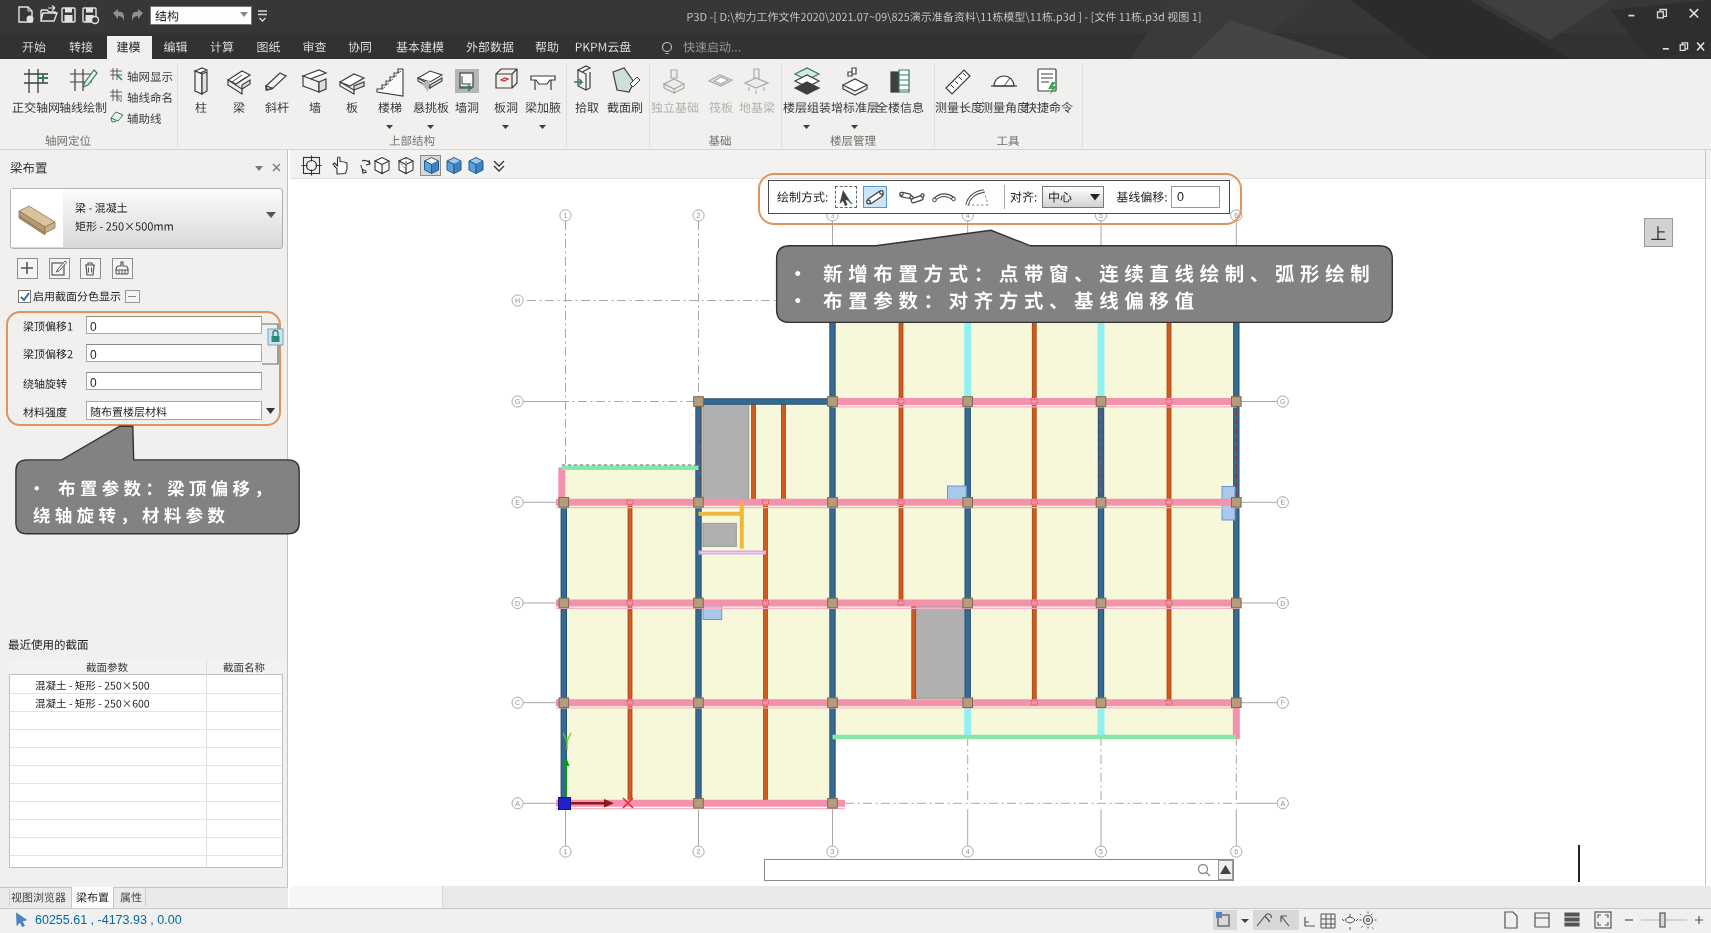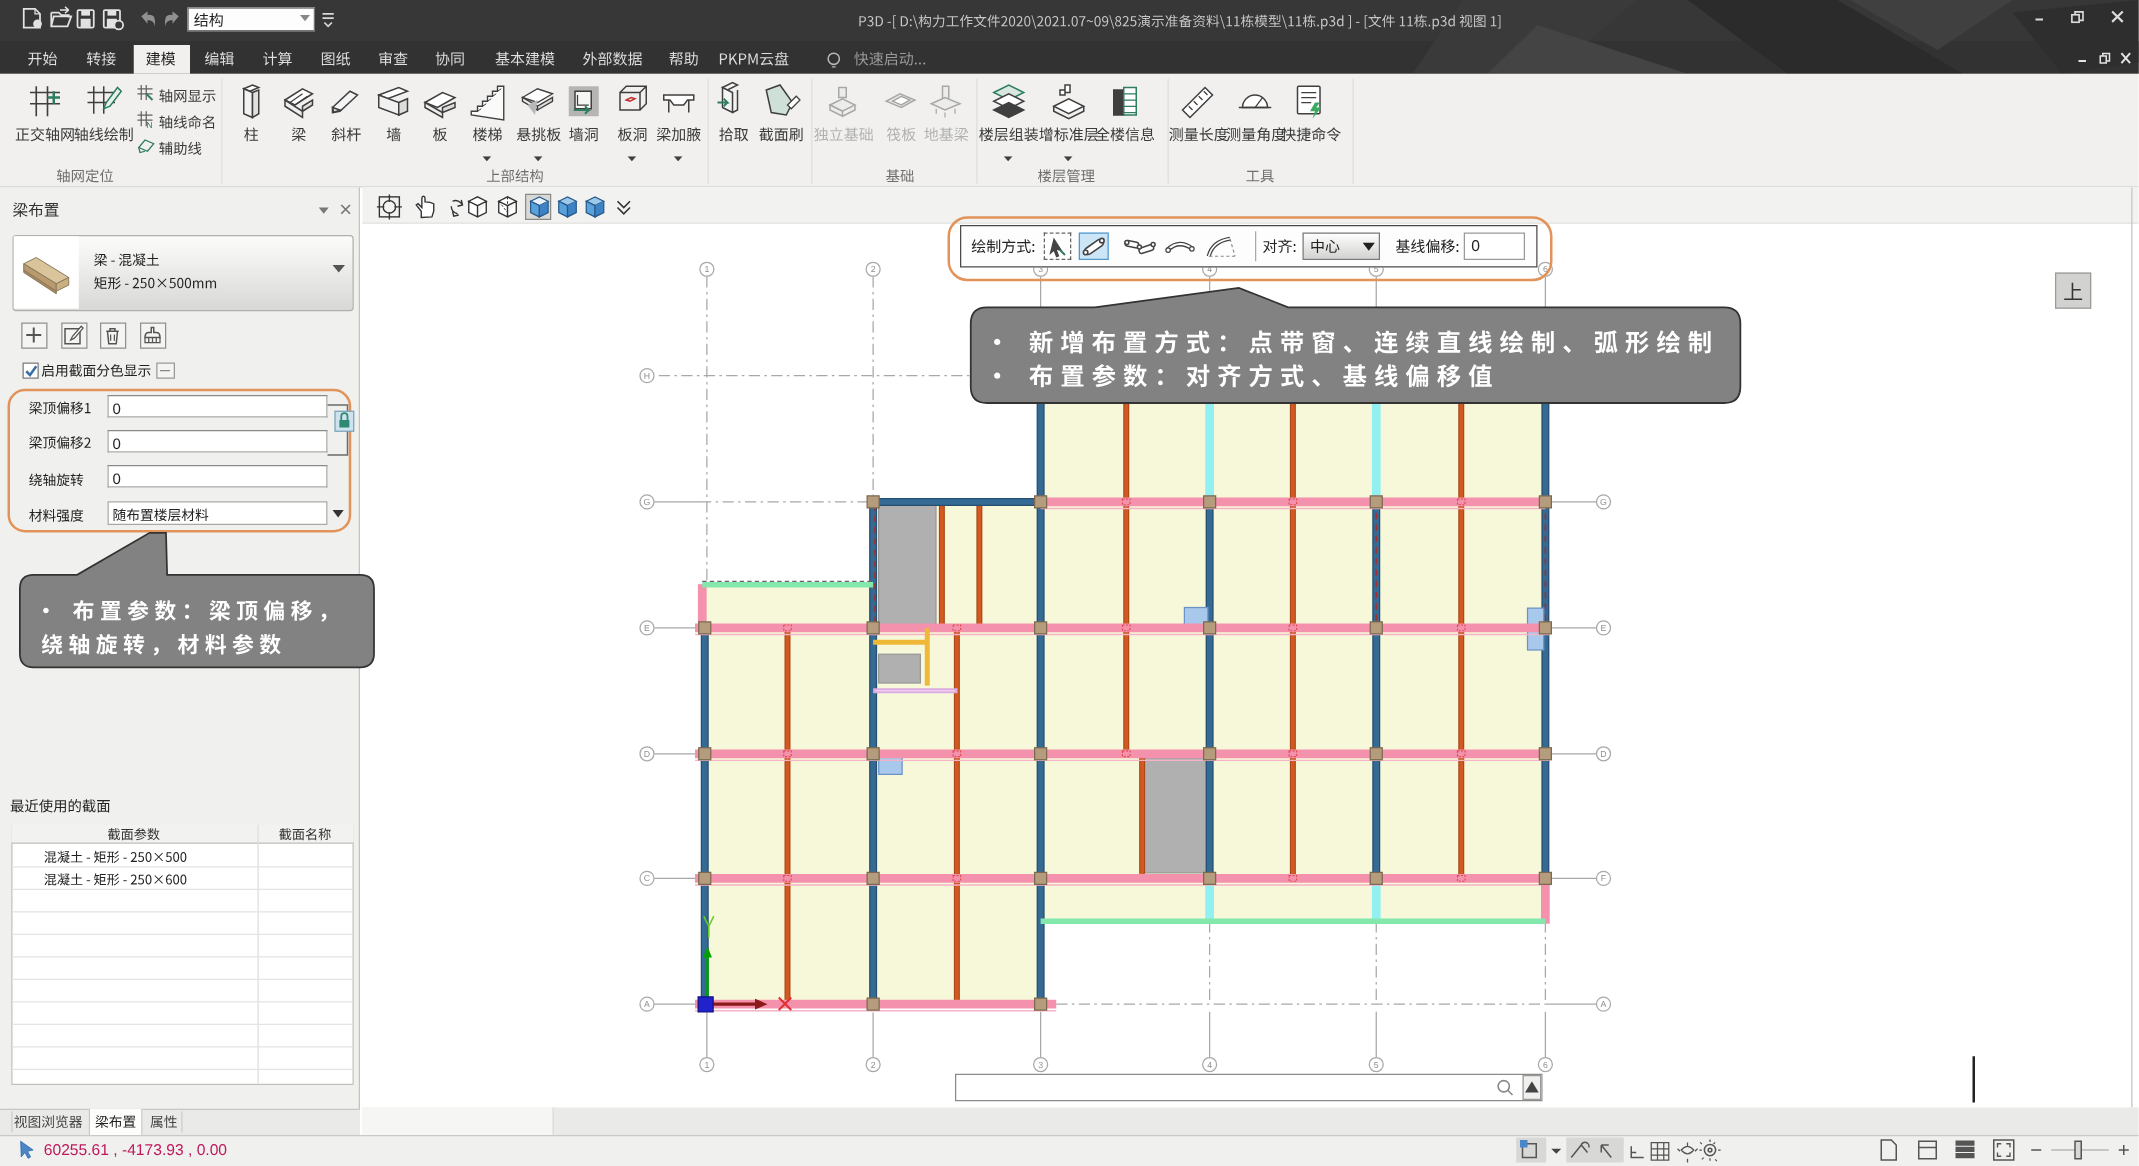--- a/index.html
+++ b/index.html
@@ -333,21 +333,21 @@
         <circle cx="4" cy="3" r="1.1"></circle>
         <circle cx="4" cy="8" r="1.1"></circle>
         <circle cx="4" cy="13" r="1.1"></circle>
         <circle cx="4" cy="18" r="1.1"></circle>
       </g>
     </svg>
 <div class="abs" style="left:0;top:907.8px;width:1711px;height:25.2px;background:#f0f0ee;border-top:1px solid #c9c9c7"></div>
 <svg class="abs" style="left:15px;top:912px" width="14" height="15">
       <path d="M1.5 1 l10 7 -4.5 1 2.5 4.5 -2 1.2 -2.5 -4.7 -3 3.5z" fill="#4a86c8" stroke="#2a66a8" stroke-width="0.6"></path>
     </svg>
-<div class="abs" style="left:35px;top:913px;font-size:12.5px;color:#be185d">60255.61 , -4173.93 , 0.00</div>
+<div class="abs" style="left:35px;top:913px;font-size:12.5px;color:#0369a1">60255.61 , -4173.93 , 0.00</div>
 <svg class="abs" style="left:1205px;top:909px" width="506" height="22">
 <g stroke="#555" stroke-width="1.2" fill="none">
 <rect x="8" y="1" width="24" height="20" fill="#d8d8d6" stroke="none"></rect>
 <rect x="13" y="6" width="11" height="11"></rect>
         <rect x="11" y="3" width="6" height="6" fill="#4a86c8" stroke="none"></rect>
 <path d="M36 10 l4 4 4 -4" fill="#444" stroke="none"></path>
 <rect x="48" y="1" width="46" height="20" fill="#d8d8d6" stroke="none"></rect>
 <path d="M52 17 l8 -10 m0 0 l5 6 m-5 -6 a3 3 0 1 1 6 2"></path>
         <path d="M76 7 l8 10 m-8 -10 h6 m-6 0 v6"></path>
 <path d="M100 8 v9 h10 m-10 -4 h4"></path>

